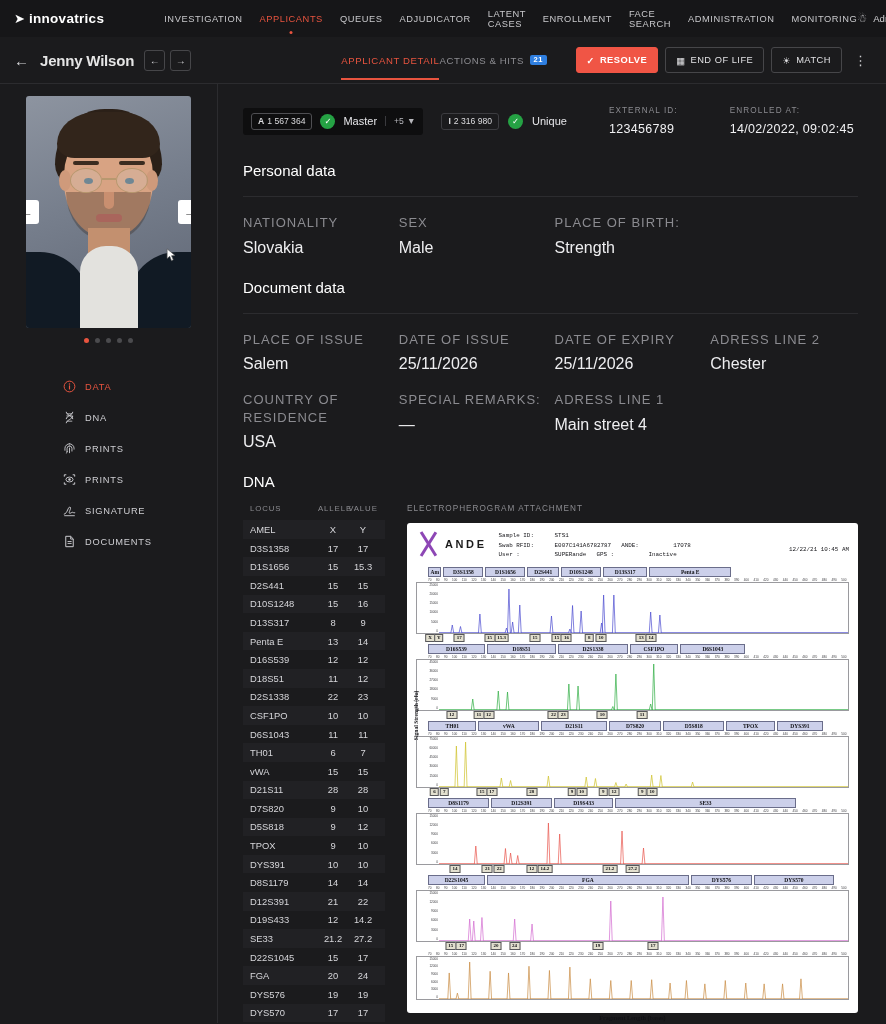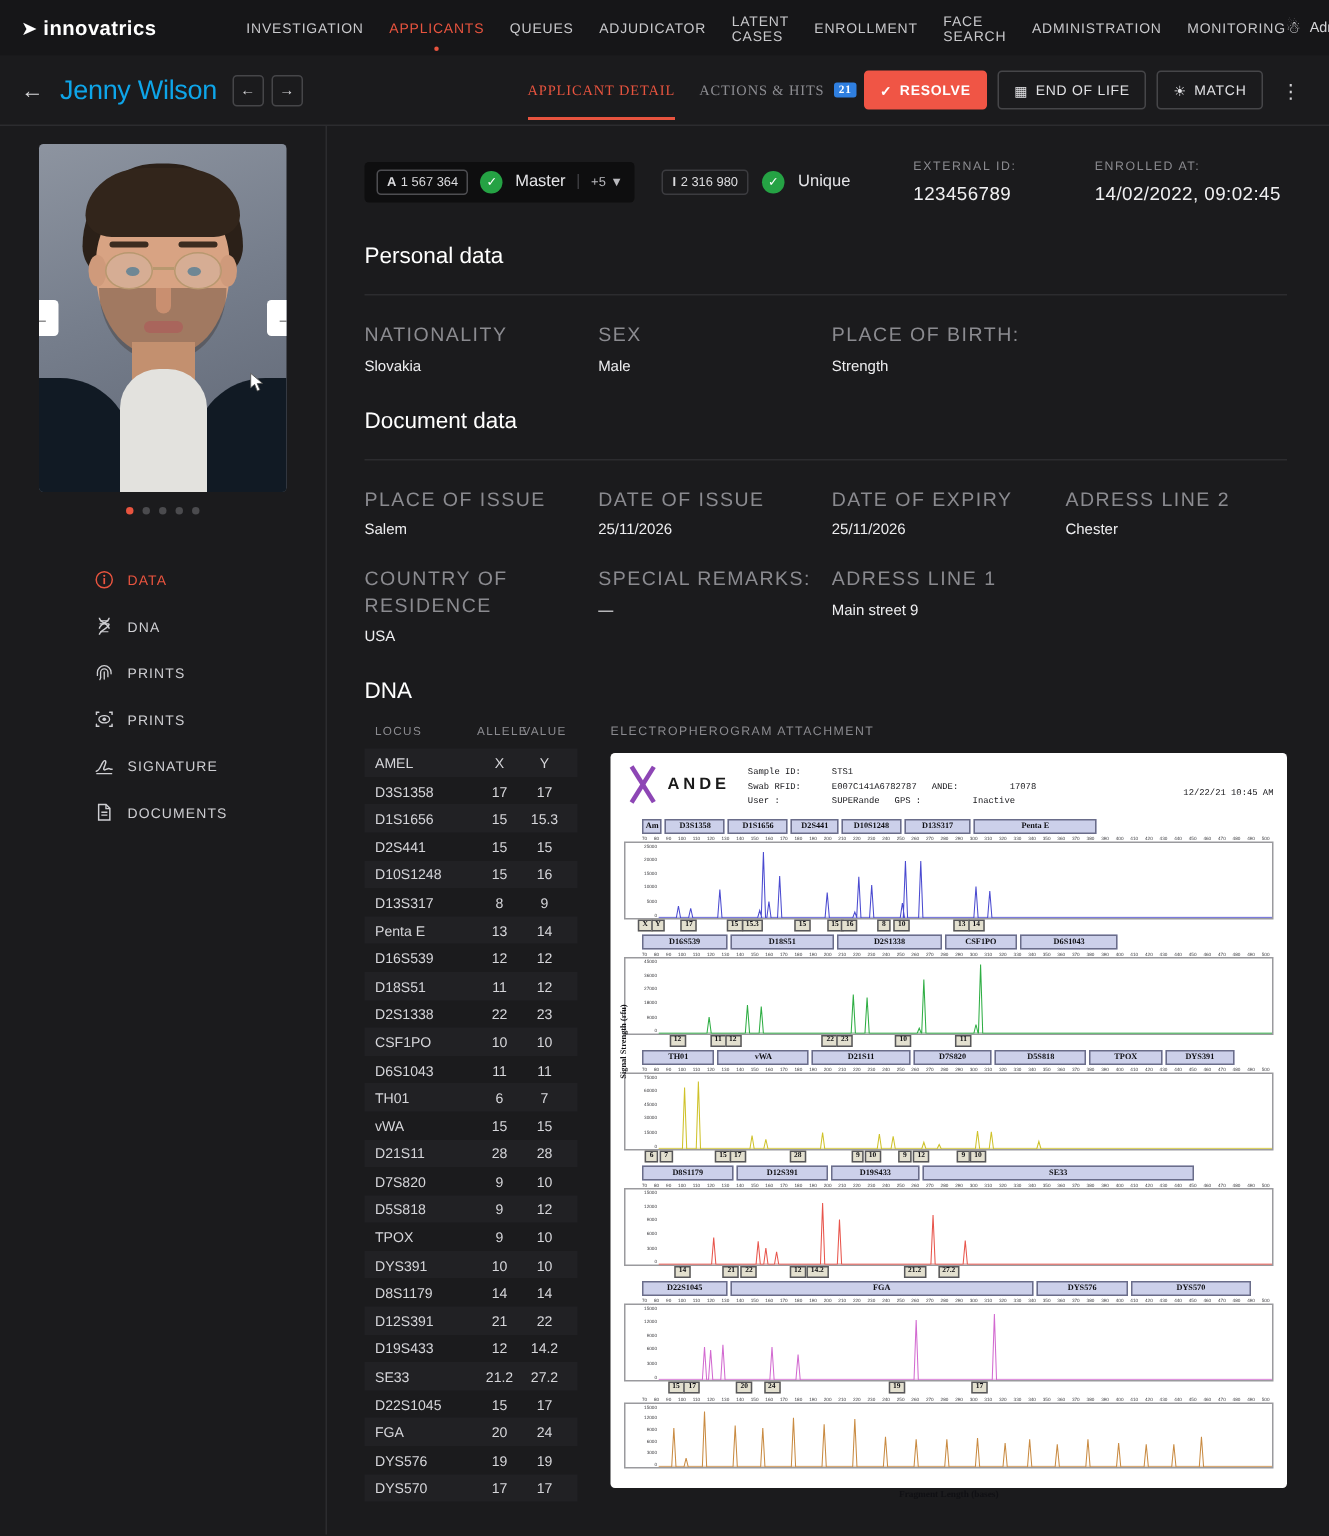--- a/index.html
+++ b/index.html
@@ -42,30 +42,30 @@
   .avatar-glyph { font-size: 11px; color: #d5d5d8; }
 
   
   .subheader {
     height: 47px; background: #1b1b1d;
     display: flex; align-items: center; padding: 0 14px;
     border-bottom: 1px solid #2c2c2f; position: relative;
   }
   .back-arrow { font-size: 15px; color: #d8d8da; cursor: pointer; margin-right: 11px; }
   .app-name {
-    font-size: 18px; font-weight: 400; color: #0ea5e9;
+    font-size: 15px; font-weight: 700; color: #e5e5e5;
     letter-spacing: -0.2px; margin-right: 10px;
   }
   .navbtn {
     width: 21px; height: 21px; border: 1px solid #464649; border-radius: 3px;
     background: transparent; color: #d4d4d7; font-size: 10px;
     display: flex; align-items: center; justify-content: center;
     cursor: pointer; margin-right: 5px;
   }
-  .tabs { display: flex; gap: 16px; margin-left: 145px; font-family: Liberation Serif, serif; }
+  .tabs { display: flex; margin-left: 145px; }
   .tab {
     font-size: 9.6px; letter-spacing: 0.6px; text-transform: uppercase;
     color: #8d8d92; cursor: pointer; position: relative; padding: 14px 0;
     display: flex; align-items: center; gap: 6px;
   }
   .tab.active { color: #e8543f; }
   .tab.active::after {
     content: ''; position: absolute; left: 0; right: 0; bottom: 0;
     height: 2px; background: #e8543f;
   }
@@ -209,21 +209,21 @@
 
   .section-title {
     font-size: 15px; color: #fff; font-weight: 400; margin-bottom: 17px;
   }
   .sep { height: 1px; background: #2c2c2f; margin: 0 0 17px; }
   .grid4 { display: grid; grid-template-columns: repeat(4, 1fr); gap: 18px 8px; }
   .fld-k {
     font-size: 13px; letter-spacing: 1px; text-transform: uppercase;
     color: #8b8b90; margin-bottom: 7px; line-height: 1.35;
   }
-  .fld-v { font-size: 10px; color: #eeeef0; }
+  .fld-v { font-size: 16px; color: #eeeef0; }
   .block { margin-bottom: 22px; }
 
   
   .dna-head { font-size: 15px; color: #fff; margin-bottom: 14px; }
   .dna-wrap { display: flex; gap: 22px; }
   .dna-table { width: 142px; flex-shrink: 0; }
   .dna-th {
     display: flex; font-size: 7.8px; letter-spacing: 0.9px; color: #8b8b90;
     text-transform: uppercase; padding: 0 7px 7px;
   }
@@ -553,21 +553,21 @@
           <div>
             <div class="fld-k">COUNTRY OF RESIDENCE</div>
             <div class="fld-v">USA</div>
           </div>
           <div>
             <div class="fld-k">SPECIAL REMARKS:</div>
             <div class="fld-v">—</div>
           </div>
           <div>
             <div class="fld-k">ADRESS LINE 1</div>
-            <div class="fld-v">Main street 9</div>
+            <div class="fld-v">Main street 4</div>
           </div>
         </div>
     </div>
 
     <div>
       <div class="dna-head">DNA</div>
       <div class="dna-wrap">
         <div class="dna-table">
           <div class="dna-th">
             <span class="c1">LOCUS</span>

